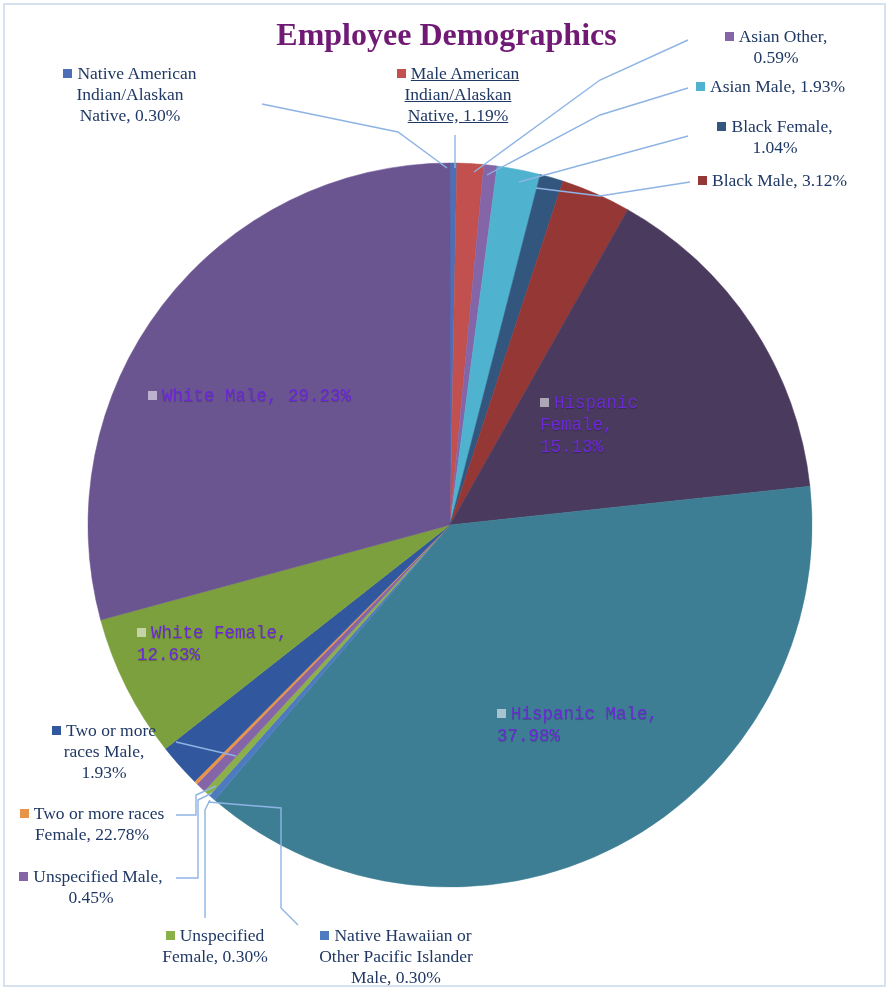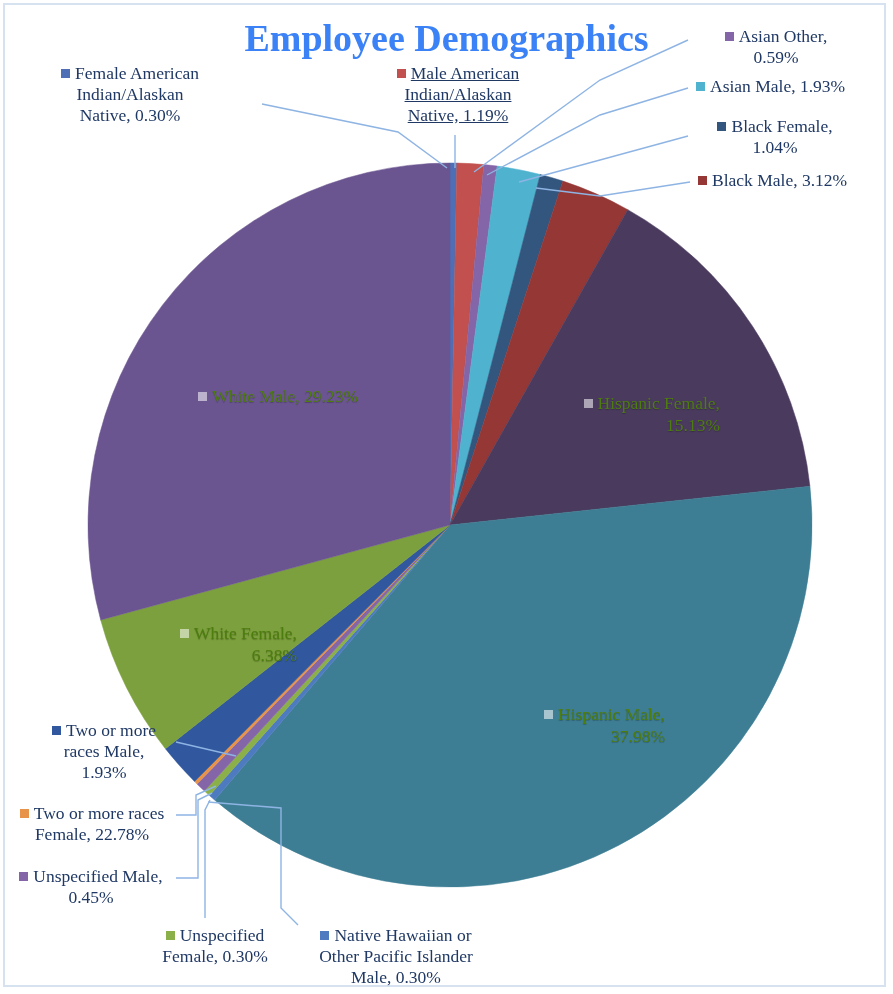--- a/index.html
+++ b/index.html
@@ -16,23 +16,23 @@
     width:883px;height:984px;
     border:2px solid #d6e2f0;
     box-sizing:border-box;
     background:#ffffff;
   }
   #chart-title{
     position:absolute;
     left:0;top:16px;
     width:893px;
     text-align:center;
-    font-size:38px;
+    font-size:32px;
     font-weight:bold;
-    color:#3b82f6;
+    color:#701a75;
     font-family:"Liberation Serif",serif;
     letter-spacing:0px;
   }
   #pie-svg{
     position:absolute;
     left:0;top:0;
     width:893px;height:994px;
   }
   .callout{
     position:absolute;
@@ -43,25 +43,25 @@
     text-align:center;
   }
   .callout .marker{
     display:inline-block;
     width:9px;height:9px;
     margin-right:5px;
     vertical-align:1px;
   }
   .inner-label{
     position:absolute;
-    color:#4d7c0f;
+    color:#6d28d9;
     font-size:17.5px;
     line-height:22px;
-    font-family:Liberation Serif, serif;
-    text-align:right;
+    font-family:Liberation Mono, monospace;
+    text-align:left;
     text-shadow:0 1px 1px rgba(0,0,0,0.25);
   }
   .inner-label .marker{
     display:inline-block;
     width:9px;height:9px;
     margin-right:5px;
     vertical-align:1px;
     opacity:.55;
   }
   .lbl-txt{display:inline;}
@@ -100,21 +100,21 @@
     <path d="M 690,182 L 600,196 L 536,188"></path>
     <path d="M 176,742 L 236,756"></path>
     <path d="M 176,815 L 196,815 L 196,795 L 216,786"></path>
     <path d="M 176,878 L 198,878 L 198,800 L 212,793"></path>
     <path d="M 205,918 L 205,810 L 210,800"></path>
     <path d="M 298,925 L 281,908 L 281,808 L 208,802"></path>
   </g>
 </svg>
 
 <div class="callout" style="left:40px;top:63px;width:180px;">
-  <span class="marker" style="background:#4E6FB5;"></span><span class="lbl-txt">Female American</span><br>
+  <span class="marker" style="background:#4E6FB5;"></span><span class="lbl-txt">Native American</span><br>
   <span class="lbl-txt">Indian/Alaskan</span><br>
   <span class="lbl-txt">Native, 0.30%</span>
 </div>
 
 <div class="callout" style="left:383px;top:63px;width:150px;text-decoration:underline;">
   <span class="marker" style="background:#C1504E;"></span><span class="lbl-txt">Male American</span><br>
   <span class="lbl-txt">Indian/Alaskan</span><br>
   <span class="lbl-txt">Native, 1.19%</span>
 </div>
 
@@ -172,14 +172,14 @@
   <span class="lbl-txt">15.13%</span>
 </div>
 
 <div class="inner-label" style="left:497px;top:703px;width:168px;">
   <span class="marker" style="background:#ffffff;"></span><span class="lbl-txt">Hispanic Male,</span><br>
   <span class="lbl-txt">37.98%</span>
 </div>
 
 <div class="inner-label" style="left:137px;top:622px;width:160px;">
   <span class="marker" style="background:#ffffff;"></span><span class="lbl-txt">White Female,</span><br>
-  <span class="lbl-txt">6.38%</span>
+  <span class="lbl-txt">12.63%</span>
 </div>
 
 </body></html>

